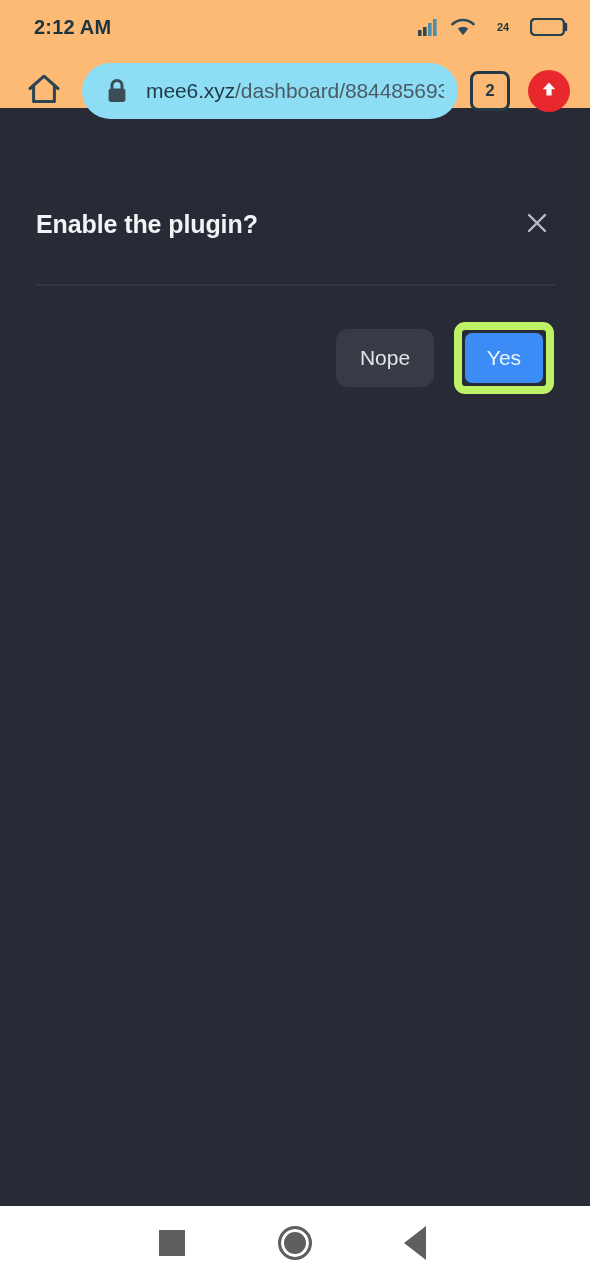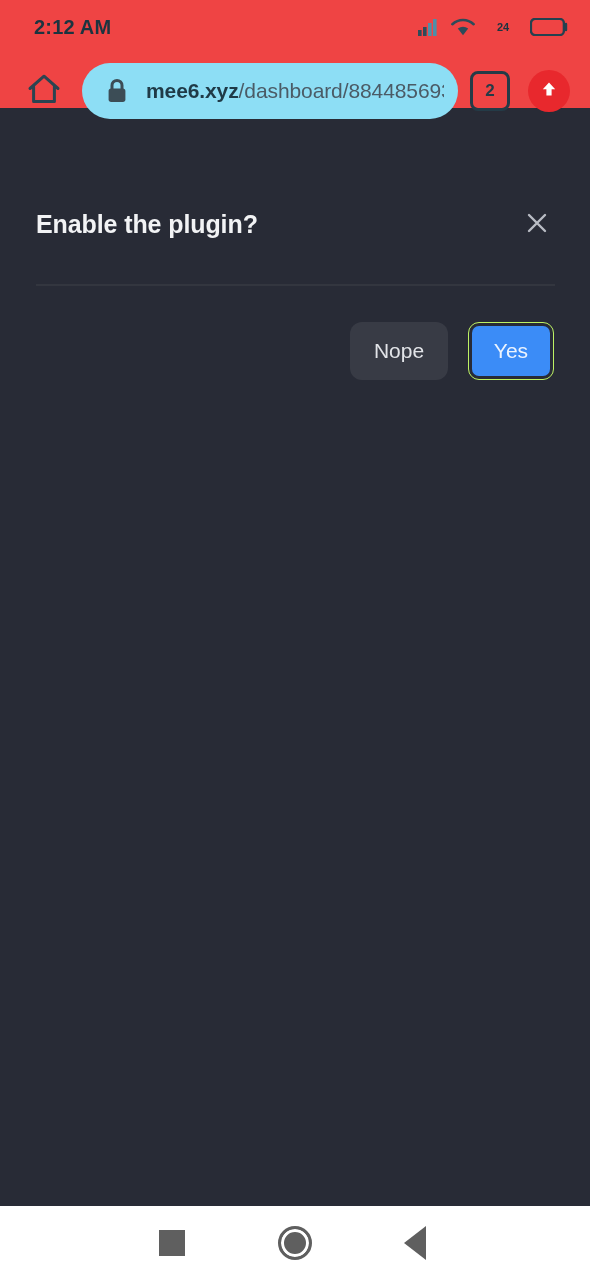--- a/index.html
+++ b/index.html
@@ -23,21 +23,21 @@
     overflow: hidden;
   }
 
   
   .browser-chrome {
     position: absolute;
     top: 0;
     left: 0;
     width: 590px;
     height: 108px;
-    background: #ef4444;
+    background: #fdba74;
   }
 
   
   .status-bar {
     position: absolute;
     top: 0;
     left: 0;
     width: 590px;
     height: 54px;
     display: flex;
@@ -122,21 +122,21 @@
   .url-text {
     font-size: 21px;
     color: #4b5b66;
     white-space: nowrap;
     overflow: hidden;
     letter-spacing: -0.1px;
     min-width: 0;
   }
   .url-host {
     color: #1f3a47;
-    font-weight: bold;
+    font-weight: normal;
   }
   .tab-count {
     flex: none;
     width: 34px;
     height: 34px;
     border: 3px solid #243b47;
     border-radius: 8px;
     display: flex;
     align-items: center;
     justify-content: center;
@@ -214,21 +214,21 @@
     justify-content: center;
     box-sizing: border-box;
   }
   .btn-secondary {
     width: 98px;
     height: 58px;
     background: #383b45;
     color: #e2e4e8;
   }
   .highlight-ring {
-    border: 1px solid #bef264;
+    border: 8px solid #bef264;
     border-radius: 11px;
     padding: 3px;
     display: inline-flex;
   }
   .btn-primary {
     width: 78px;
     height: 50px;
     background: #3b8cf7;
     color: #ecf4fe;
     border-radius: 7px;

